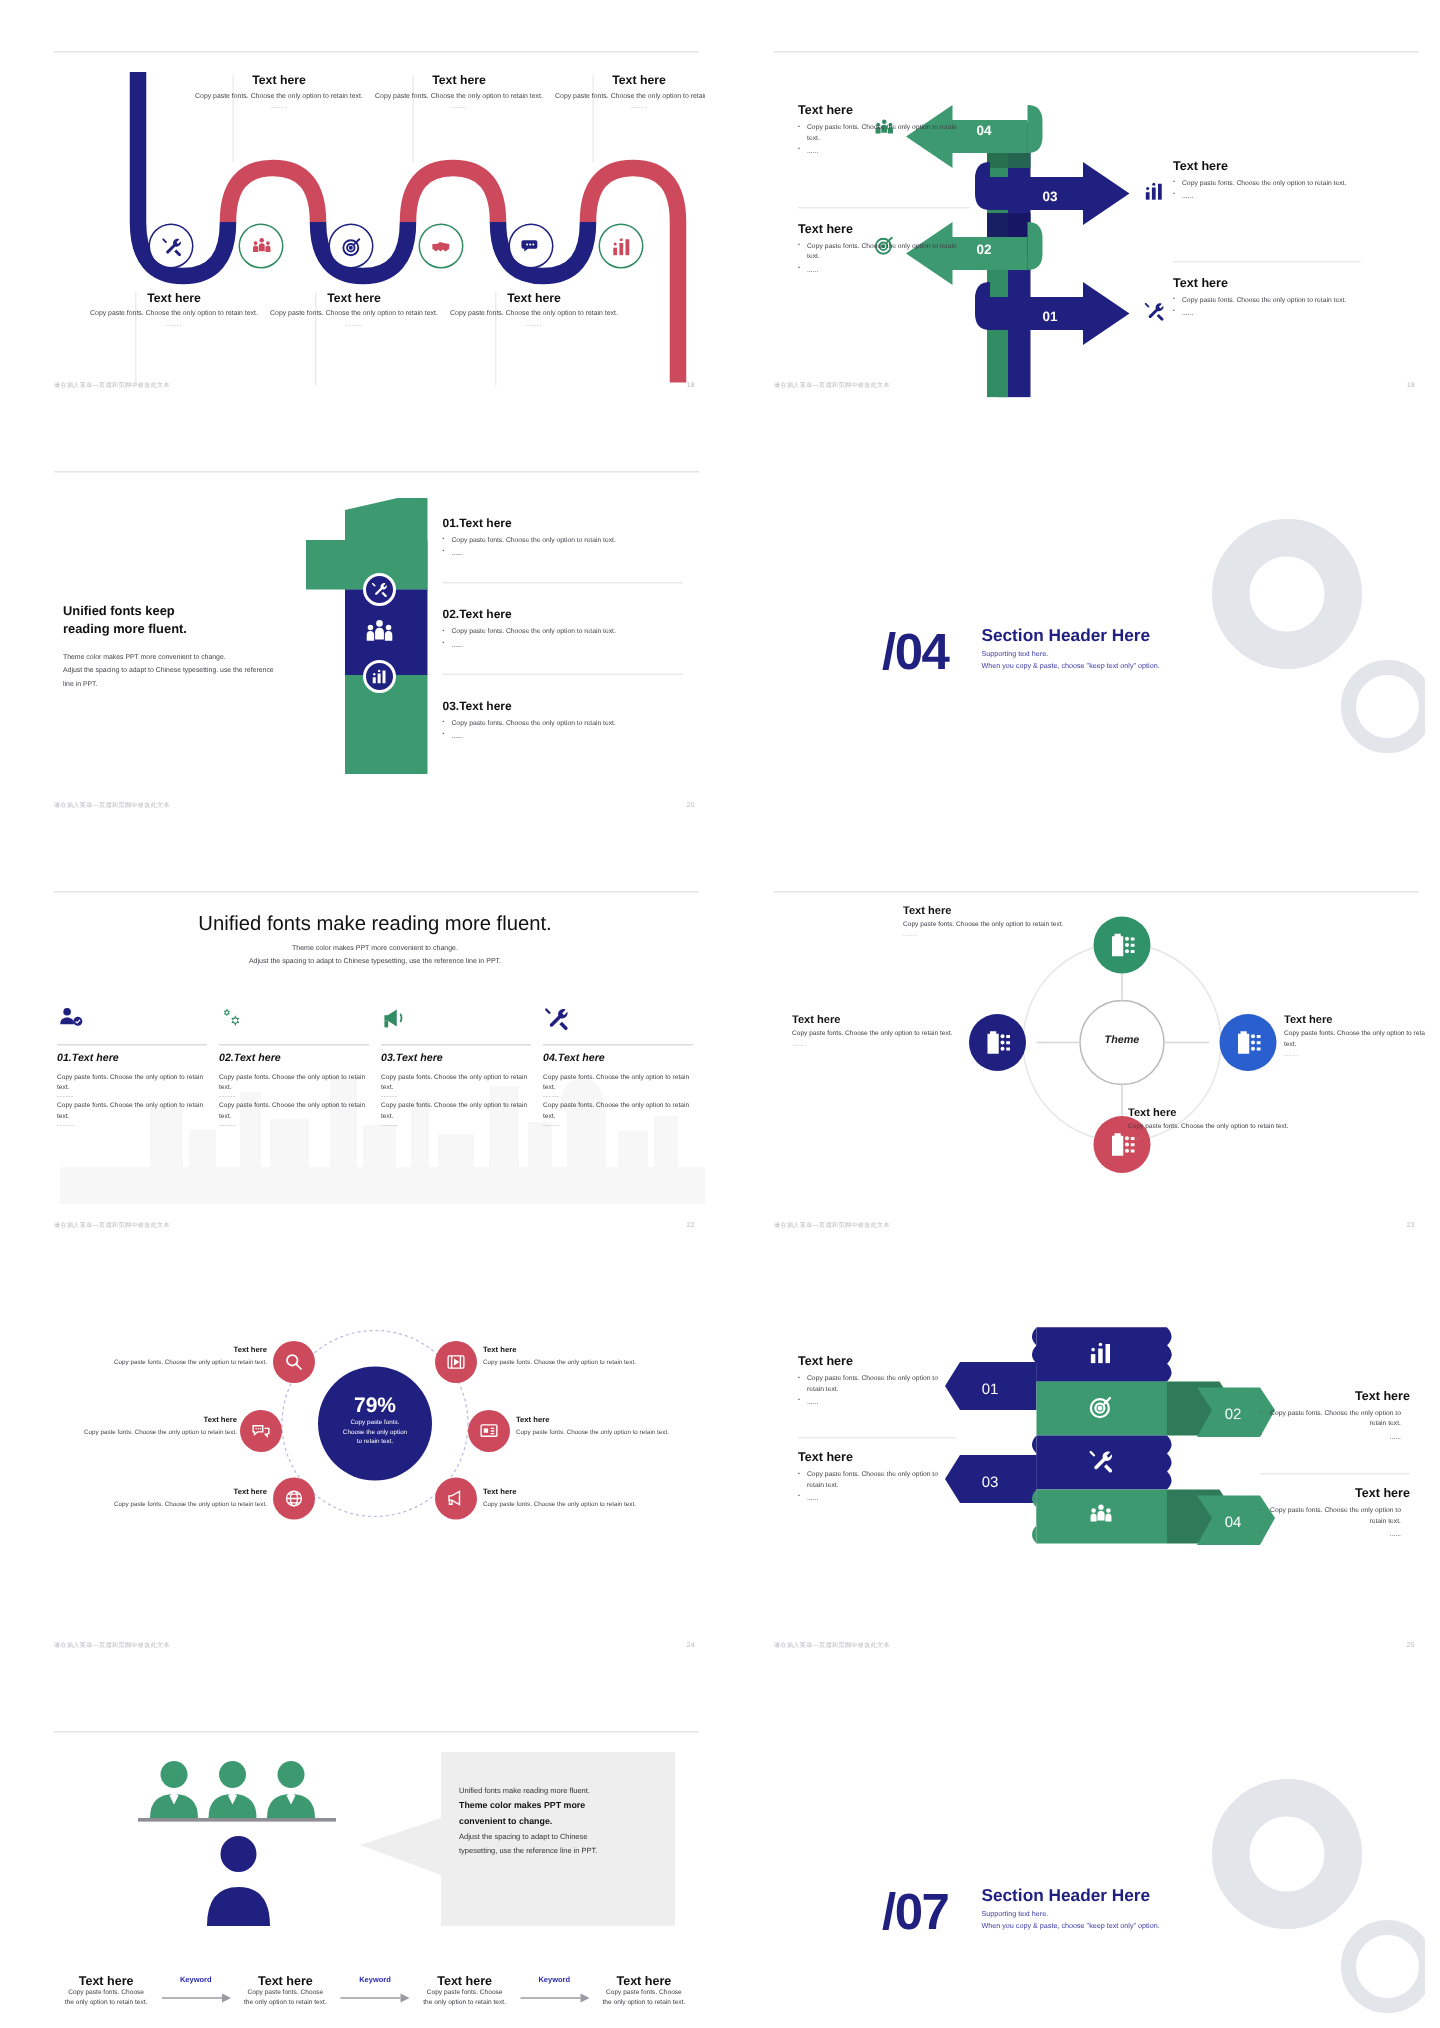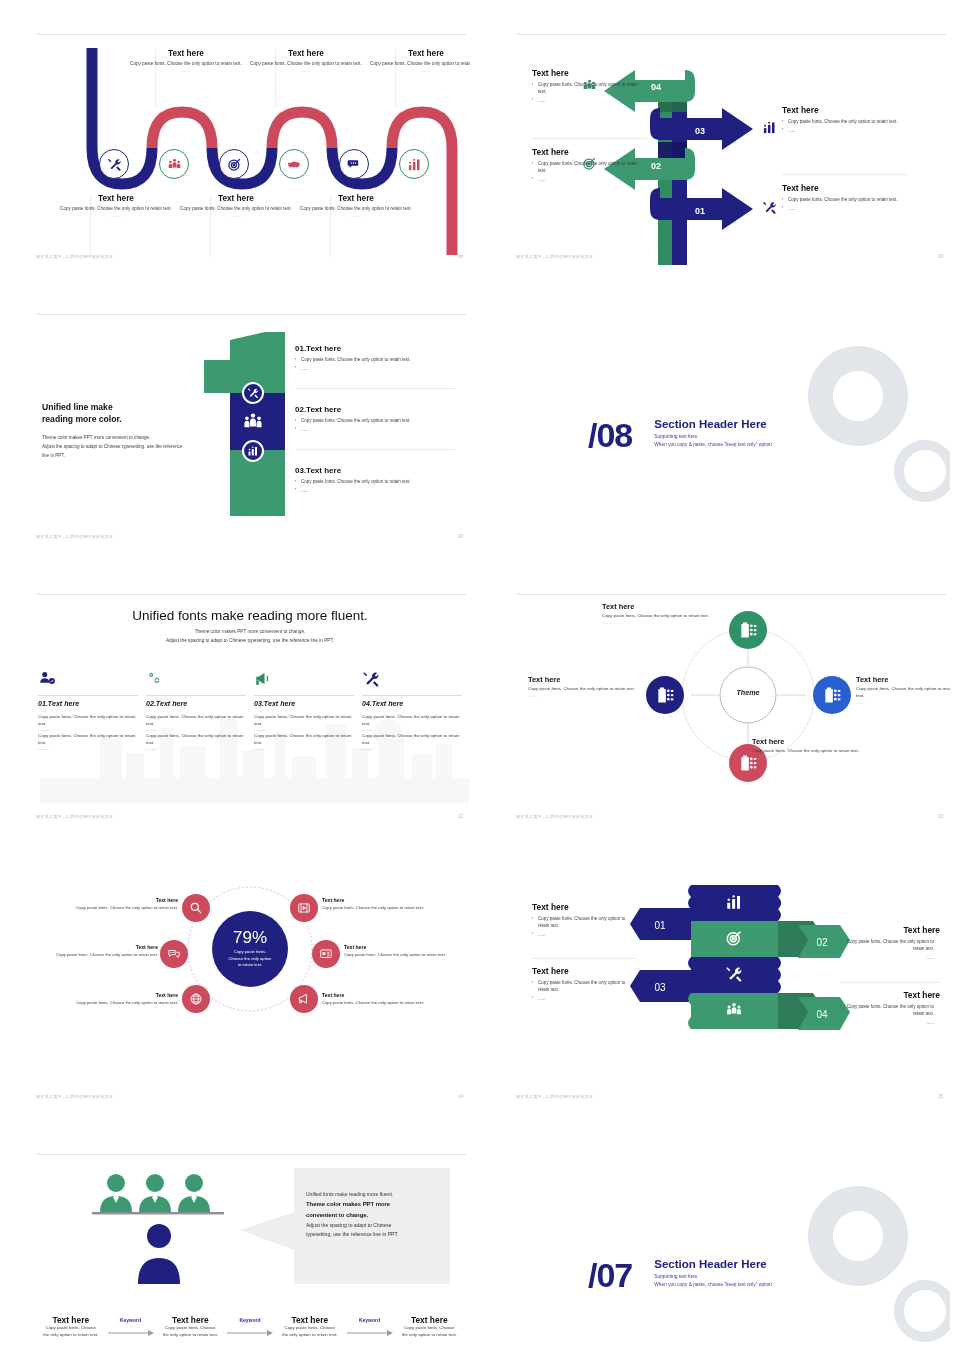--- a/index.html
+++ b/index.html
@@ -321,22 +321,22 @@
           <rect x="3" y="13" width="4" height="8"></rect>
           <rect x="9.5" y="8" width="4" height="13"></rect>
           <rect x="16" y="4" width="4" height="17"></rect>
           <circle cx="5" cy="9" r="1.6"></circle>
           <circle cx="11.5" cy="4.5" r="1.6"></circle>
         </svg>
     </div>
 
     <div style="position:absolute;left:12px;top:91px;width:160px;">
       <div style="font-size:8.6px;font-weight:bold;color:#111;line-height:1.45;">
-        <span>Unified line make</span><br>
-        <span>reading more color.</span>
+        <span>Unified fonts keep</span><br>
+        <span>reading more fluent.</span>
       </div>
       <div style="font-size:4.6px;color:#3e3e46;line-height:1.95;margin-top:8px;">
         <span>Theme color makes PPT more convenient to change.</span><br>
         <span>Adjust the spacing to adapt to Chinese typesetting. use the reference</span><br>
         <span>line in PPT.</span>
       </div>
     </div>
 
     <div class="th-blk" style="position:absolute;left:265px;top:34px;width:160px;">
       <div class="h" style="font-size:8px">01.Text here</div>
@@ -364,21 +364,21 @@
 
     <div class="footer-note">请在插入菜单—页眉和页脚中修改此文本</div>
     <div class="page-num">20</div>
   </div>
 
   <div class="slide">
     <div class="ring" style="right:42px;top:36px;width:100px;height:100px;border-width:25px;"></div>
     <div class="ring" style="right:-6px;top:130px;width:62px;height:62px;border-width:10px;"></div>
 
     <div style="position:absolute;left:78px;top:108px;display:flex;align-items:flex-start;gap:22px;">
-      <div class="sec-num">/08</div>
+      <div class="sec-num">/04</div>
       <div>
         <div class="sec-h">Section Header Here</div>
         <div class="sec-s">
           <span>Supporting text here.</span><br>
           <span>When you copy &amp; paste, choose "keep text only" option.</span>
         </div>
       </div>
     </div>
   </div>
 
@@ -565,21 +565,21 @@
     <div class="footer-note">请在插入菜单—页眉和页脚中修改此文本</div>
     <div class="page-num">23</div>
   </div>
 
   <div class="slide">
     <svg width="440" height="235" style="position:absolute;left:0;top:0">
       <circle cx="220" cy="79" r="62" fill="none" stroke="#b9b9e0" stroke-width=".8" stroke-dasharray="2 2"></circle>
       <circle cx="220" cy="79" r="38" fill="#1f2080"></circle>
     </svg>
     <div style="position:absolute;left:182px;top:58px;width:76px;text-align:center;color:#fff;">
-      <div style="font-size:17px;">79%</div>
+      <div style="font-size:14px;font-weight:bold;">79%</div>
       <div style="font-size:4.2px;line-height:1.55;margin-top:1px;">
         <span>Copy paste fonts.</span><br>
         <span>Choose the only option</span><br>
         <span>to retain text.</span>
       </div>
     </div>
 
     <div class="node" style="left:152px;top:24px;width:28px;height:28px;background:#cc4a5c;">
       <svg viewBox="0 0 24 24" width="14" height="14" fill="none" stroke="#fff" stroke-width="2">
           <circle cx="10" cy="10" r="6"></circle>

